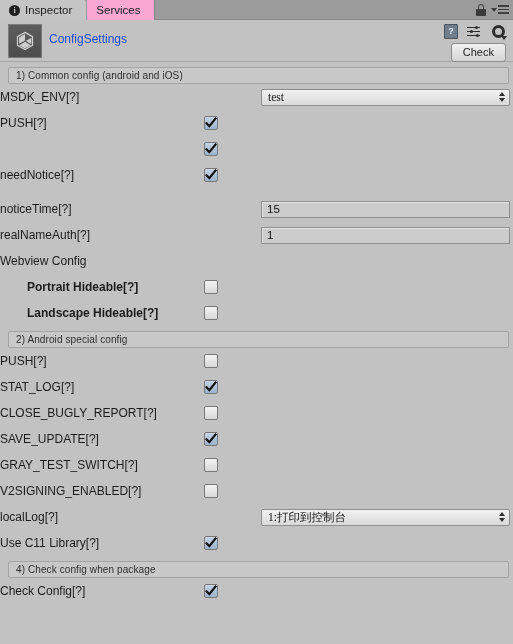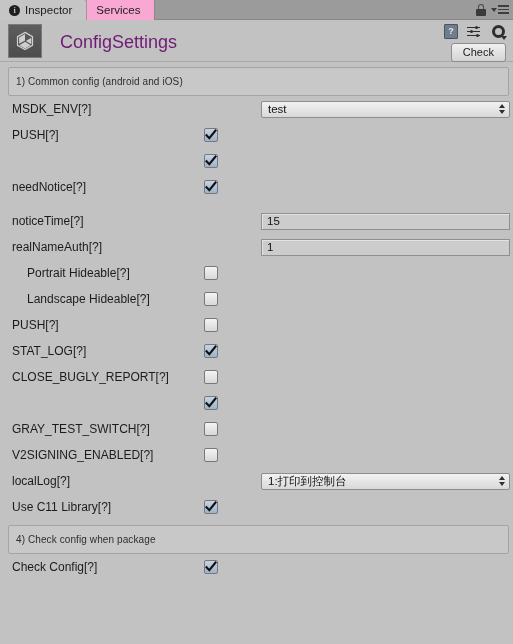--- a/index.html
+++ b/index.html
@@ -96,23 +96,23 @@
   .unity-logo {
     position: absolute;
     left: 8px; top: 4px;
     width: 34px; height: 34px;
     background: linear-gradient(#5d5d5d, #4c4c4c);
     border: 1px solid #7a7a7a;
     display: flex; align-items: center; justify-content: center;
   }
   .obj-title {
     position: absolute;
-    left: 60px; top: 12px;
-    font-size: 18px;
-    color: #701a75;
+    left: 49px; top: 12px;
+    font-size: 12px;
+    color: #1d4ed8;
   }
   .hdr-icons {
     position: absolute;
     right: 7px; top: 4px;
     display: flex;
     align-items: center;
     gap: 9px;
   }
   .ico-book {
     width: 14px; height: 15px;
@@ -168,44 +168,44 @@
     border: 1px solid #8d8d8d;
     border-radius: 3px;
     cursor: default;
   }
 
   
   .body { position: relative; padding: 0; }
 
   .section-head {
     margin: 5px 4px 0 8px;
-    height: 29px;
+    height: 17px;
     background: #c8c8c8;
     border: 1px solid #a4a4a4;
     border-radius: 2px;
     display: flex; align-items: center;
     padding-left: 7px;
     font-size: 10px;
     color: #2e2e2e;
     letter-spacing: 0.1px;
   }
 
   .row {
     position: relative;
     height: 26px;
     display: flex;
     align-items: center;
   }
   .row .lbl {
     font-size: 12px;
     color: #1c1c1c;
-    padding-left: 12px;
+    padding-left: 0;
     white-space: nowrap;
   }
-  .row.indent .lbl { padding-left: 27px; }
+  .row.indent .lbl { padding-left: 27px; font-weight: bold; }
 
   .ctrl-cb {
     position: absolute;
     left: 204px;
     width: 14px; height: 14px;
     border-radius: 2px;
     border: 1px solid #787878;
     cursor: default;
   }
   .ctrl-cb.off { background: linear-gradient(#f3f3f3, #d8d8d8); }
@@ -237,21 +237,21 @@
     height: 17px;
     background: linear-gradient(#f2f2f2, #d9d9d9);
     border: 1px solid #8d8d8d;
     border-radius: 2px;
     display: flex; align-items: center;
     padding: 0 4px 0 6px;
     font-size: 11.5px;
     color: #131313;
     cursor: default;
   }
-  .ctrl-popup .val { flex: 1; white-space: nowrap; overflow: hidden; }
+  .ctrl-popup .val { flex: 1; white-space: nowrap; overflow: hidden; font-family: Liberation Serif, serif; }
   .ctrl-popup .arrows {
     display: flex; flex-direction: column; align-items: center; gap: 2px;
     flex: none;
   }
   .ctrl-popup .arrows i {
     display: block; width: 0; height: 0;
     border-left: 3px solid transparent;
     border-right: 3px solid transparent;
   }
   .ctrl-popup .arrows i.up   { border-bottom: 4px solid #2f2f2f; }
@@ -355,45 +355,50 @@
       </div>
       <div class="spacer"></div>
       <div class="row">
         <div class="lbl">noticeTime[?]</div>
         <div class="ctrl-field">15</div>
       </div>
       <div class="row">
         <div class="lbl">realNameAuth[?]</div>
         <div class="ctrl-field">1</div>
       </div>
+      <div class="row">
+        <div class="lbl">Webview Config</div>
+      </div>
       <div class="row indent">
         <div class="lbl">Portrait Hideable[?]</div>
         <div class="ctrl-cb off"></div>
       </div>
       <div class="row indent">
         <div class="lbl">Landscape Hideable[?]</div>
         <div class="ctrl-cb off"></div>
       </div>
+      <div class="section-head">2) Android special config</div>
       <div class="row">
         <div class="lbl">PUSH[?]</div>
         <div class="ctrl-cb off"></div>
       </div>
       <div class="row">
         <div class="lbl">STAT_LOG[?]</div>
         <div class="ctrl-cb on">
           <svg width="12" height="12" viewBox="0 0 12 12">
             <path d="M1.5 6.2 L4.3 9.2 L10.5 1.6" fill="none" stroke="#121212" stroke-width="2.1" stroke-linecap="square"></path>
           </svg>
         </div>
       </div>
       <div class="row">
         <div class="lbl">CLOSE_BUGLY_REPORT[?]</div>
         <div class="ctrl-cb off"></div>
       </div>
       <div class="row">
+        <div class="lbl">SAVE_UPDATE[?]</div>
         <div class="ctrl-cb on">
           <svg width="12" height="12" viewBox="0 0 12 12">
             <path d="M1.5 6.2 L4.3 9.2 L10.5 1.6" fill="none" stroke="#121212" stroke-width="2.1" stroke-linecap="square"></path>
           </svg>
         </div>
       </div>
       <div class="row">
         <div class="lbl">GRAY_TEST_SWITCH[?]</div>
         <div class="ctrl-cb off"></div>
       </div>

